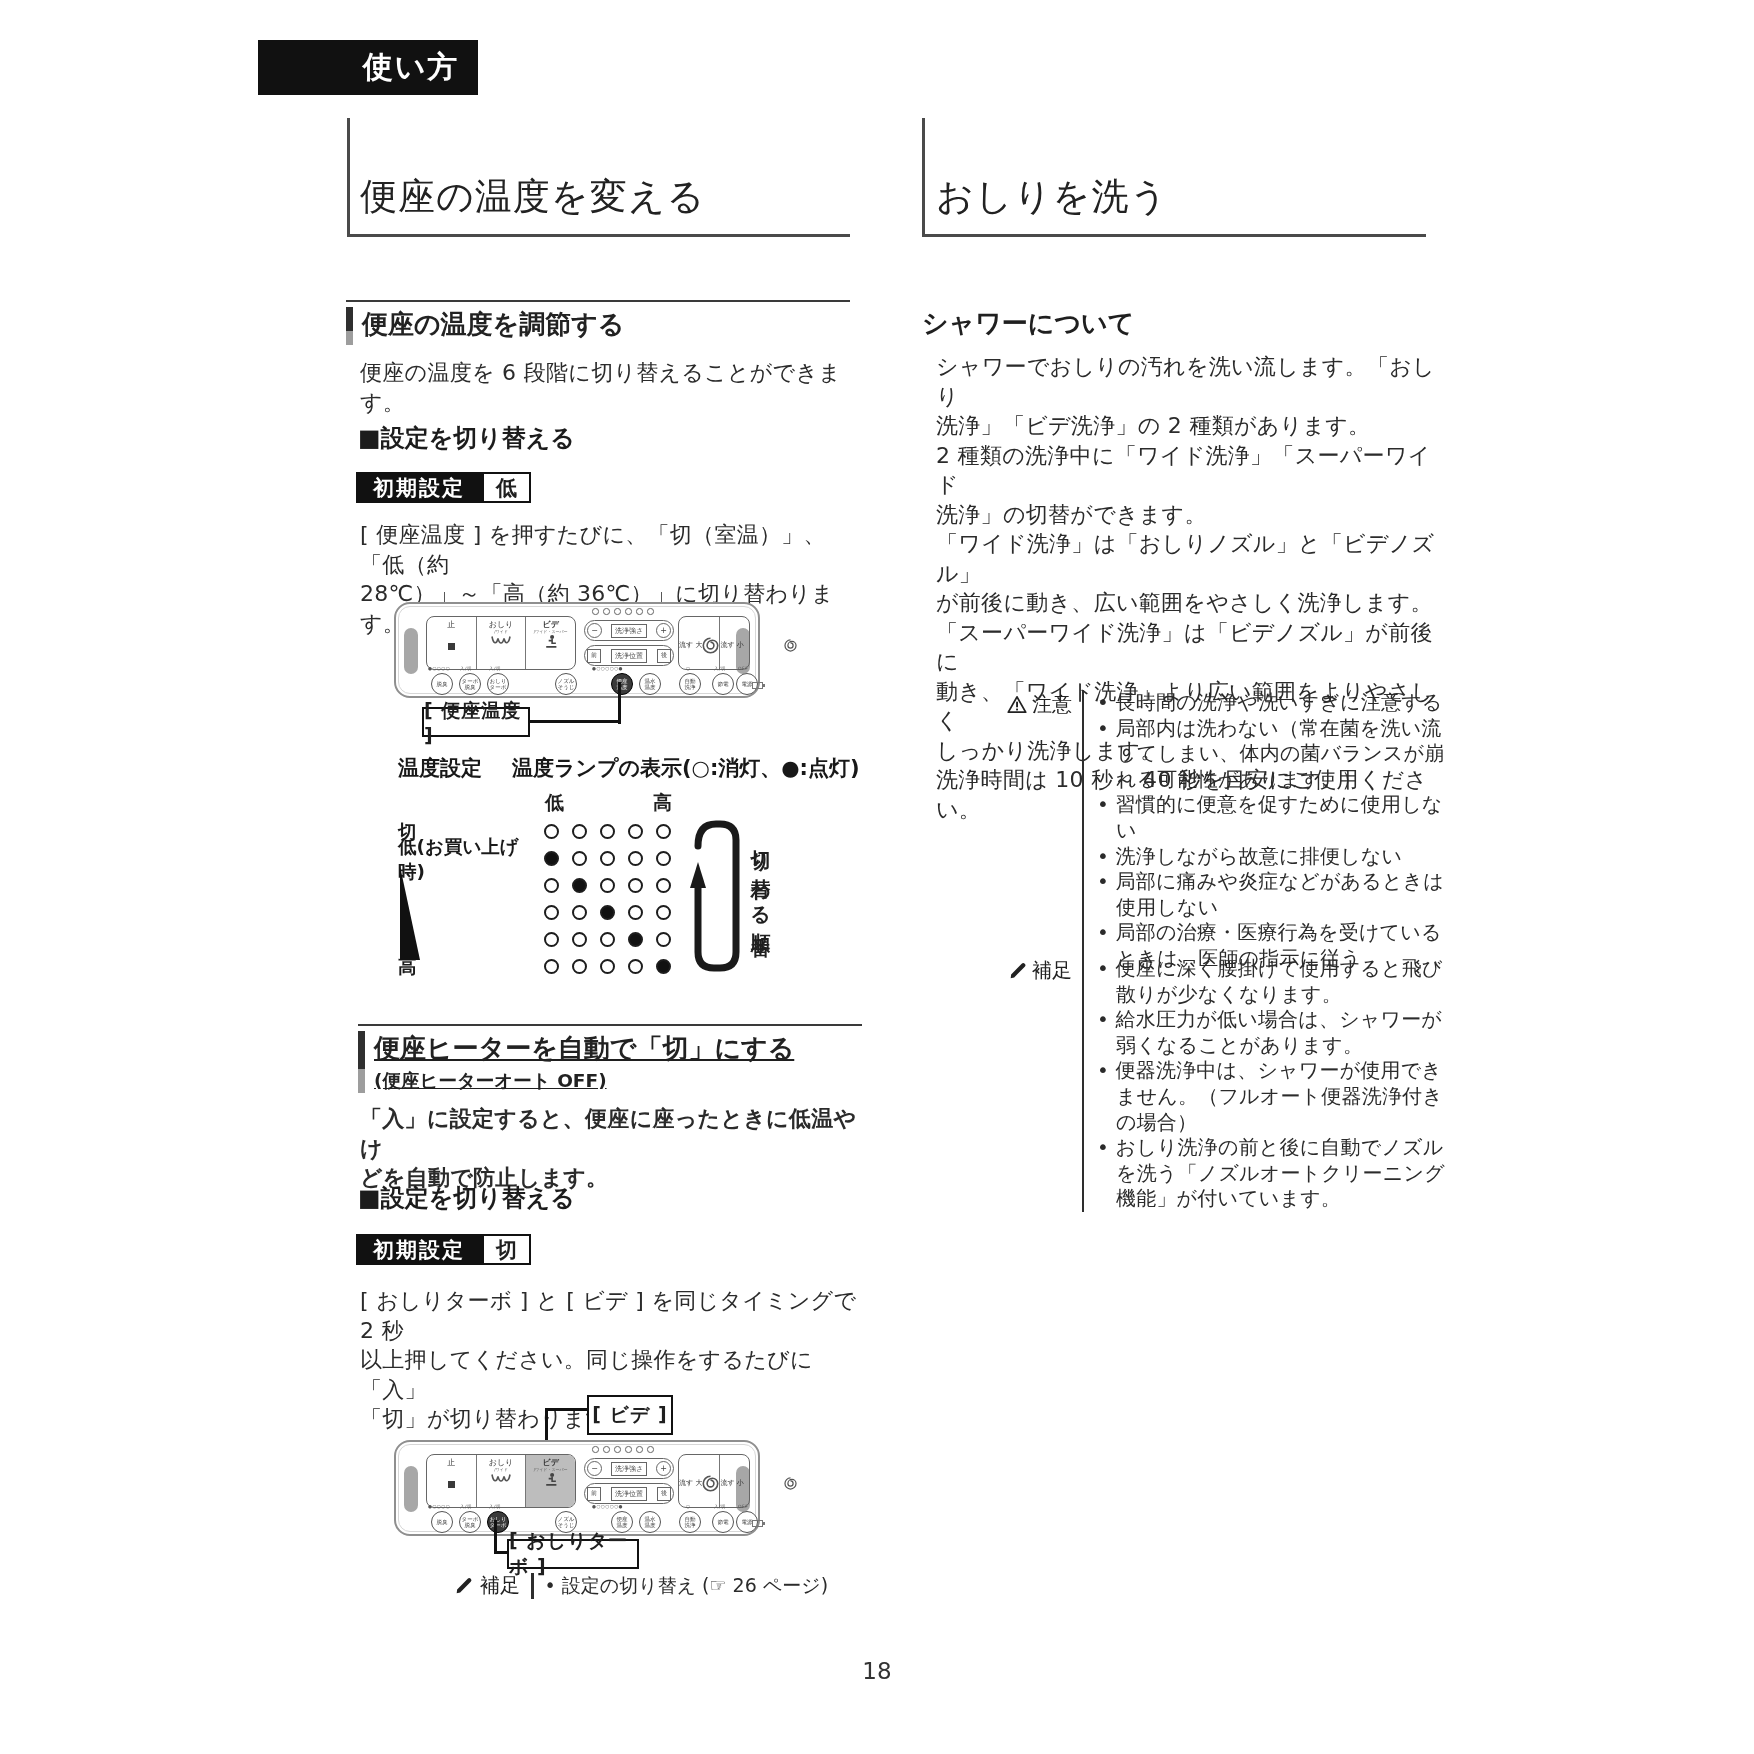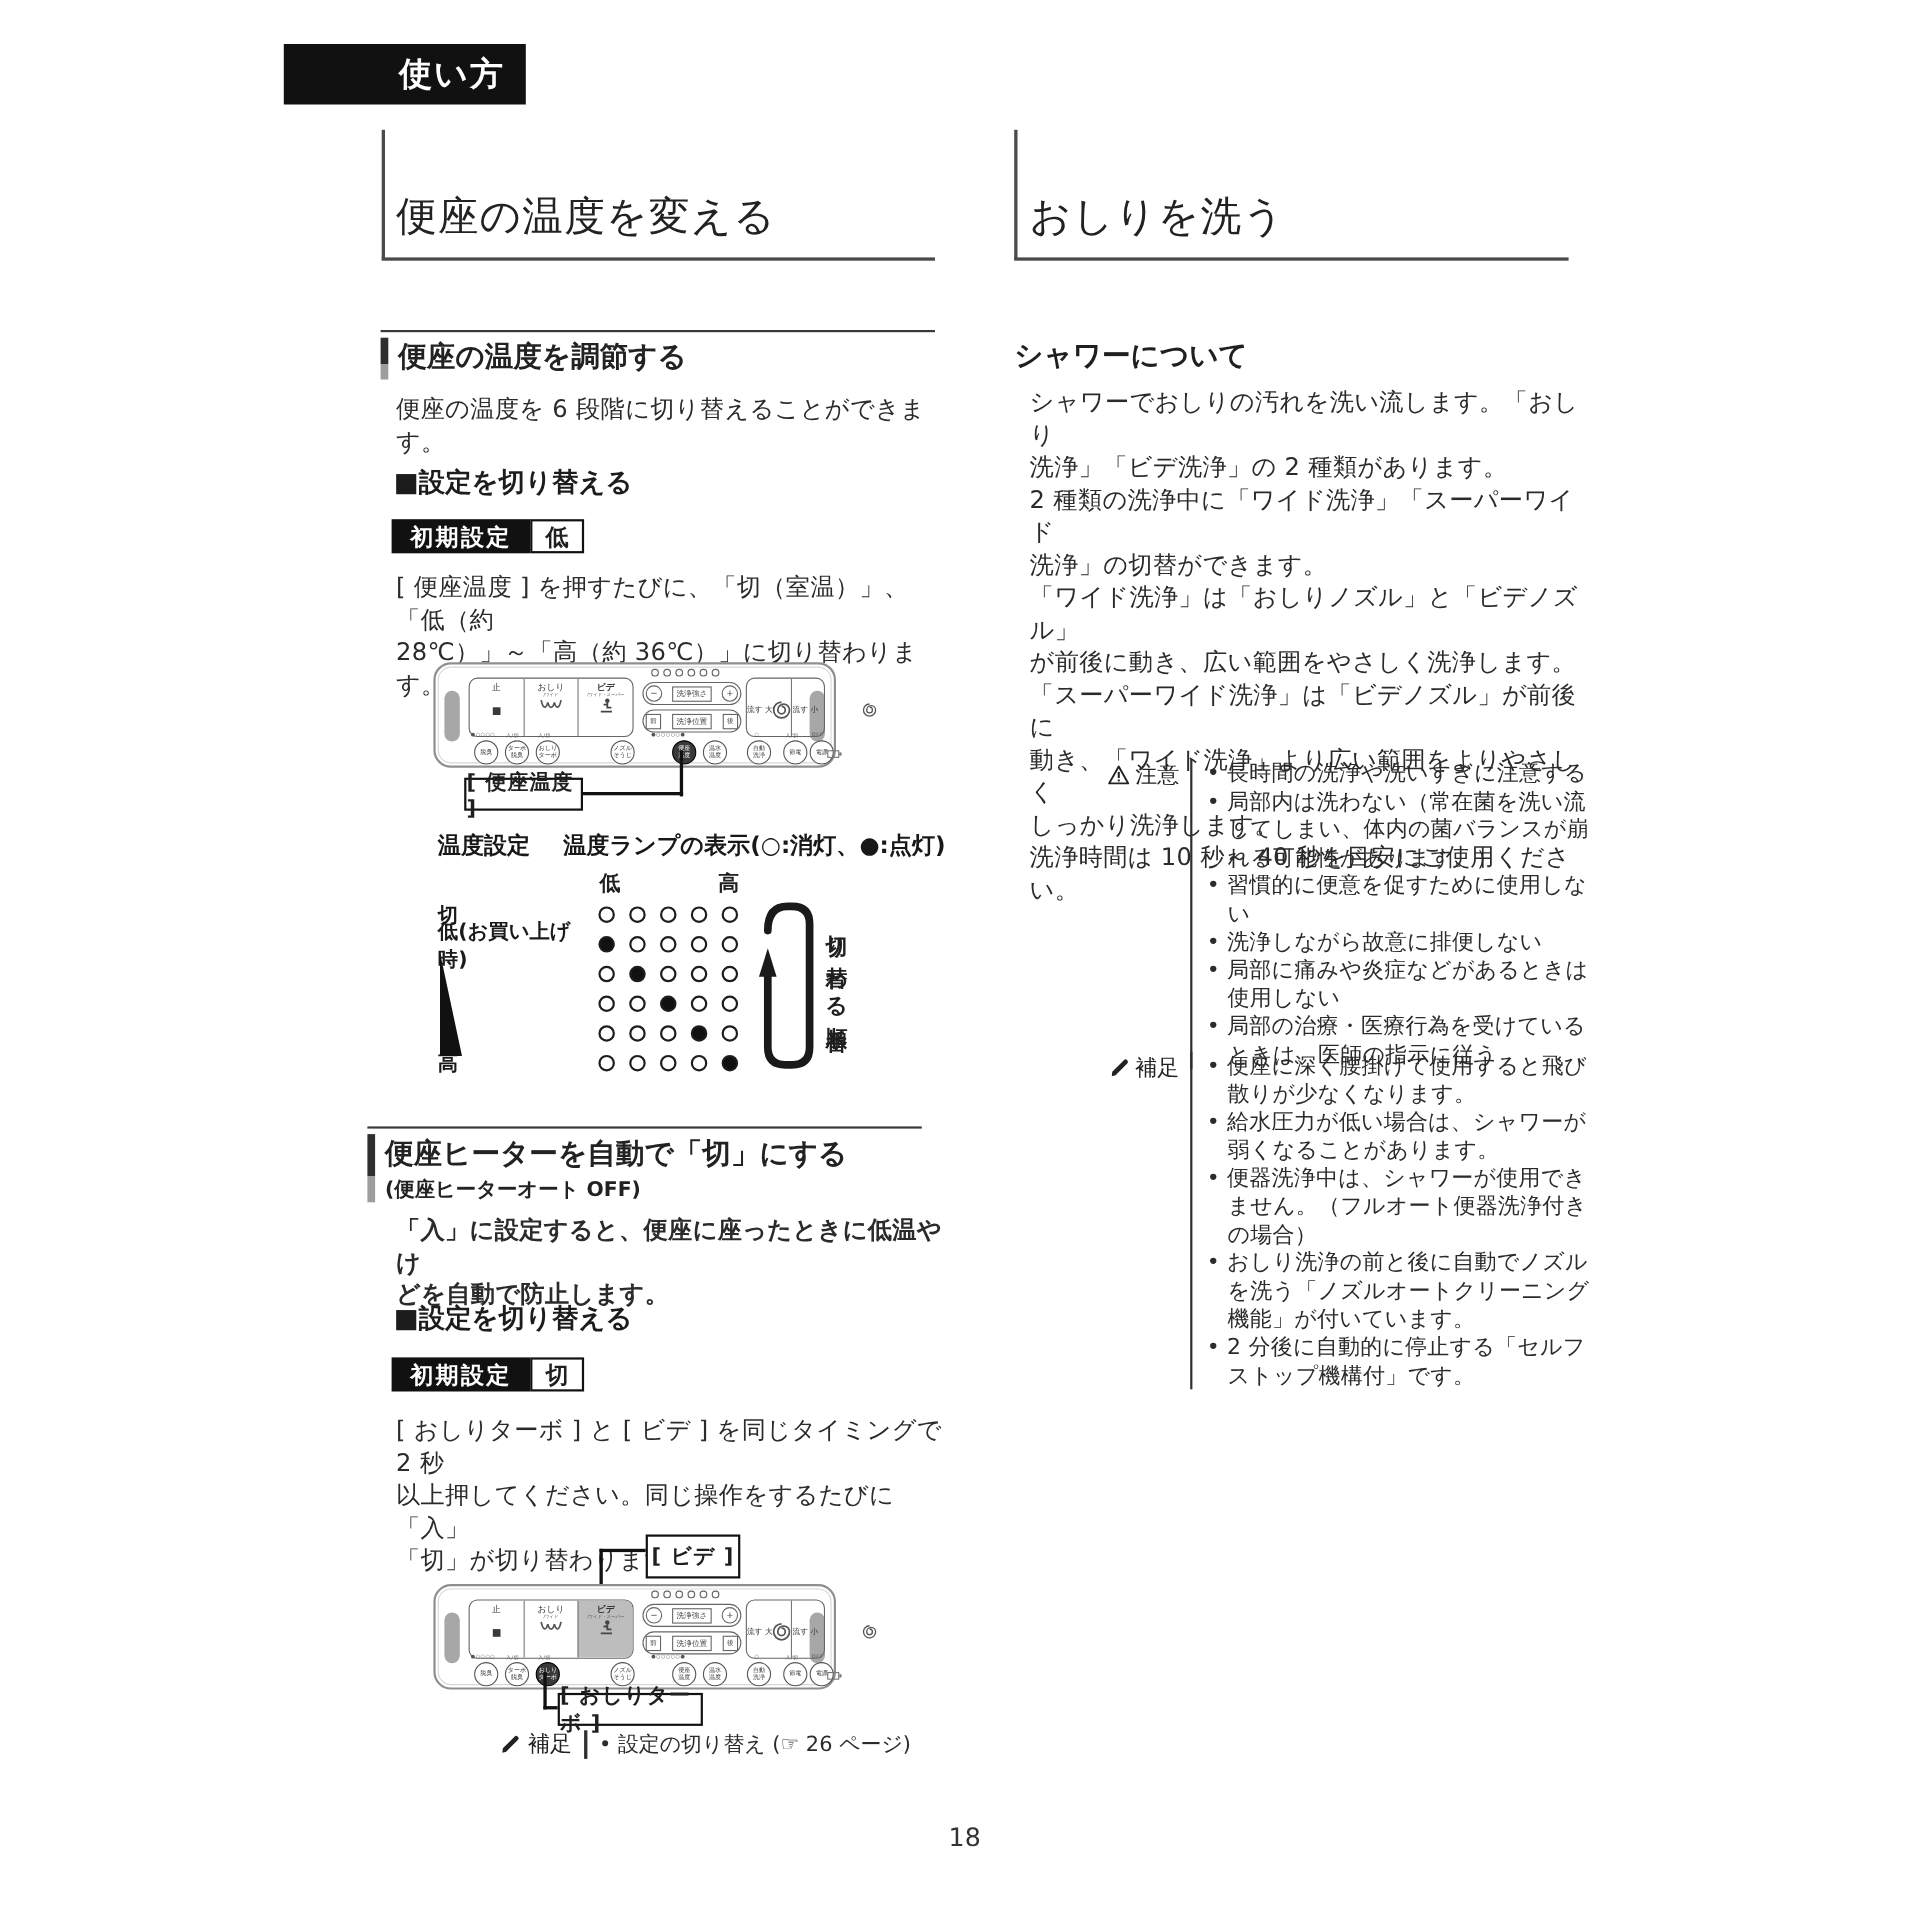--- a/index.html
+++ b/index.html
@@ -263,21 +263,21 @@
   </div>
 <svg class="abs" style="left:398px;top:864px;" width="24" height="98">
   <polygon points="2,2 2,96 22,96" fill="#111"></polygon>
 </svg>
 <svg class="abs" style="left:688px;top:814px;" width="60" height="162">
   <path d="M10 32 Q10 10 28 10 L32 10 Q48 10 48 26 L48 138 Q48 154 32 154 L26 154 Q10 154 10 138 L10 72" fill="none" stroke="#1a1a1a" stroke-width="7" stroke-linecap="round"></path>
   <polygon points="2,74 18,74 10,48" fill="#1a1a1a"></polygon>
 </svg>
 <div class="abs cycletext" style="left:748px;top:834px;">切り替わる順番</div>
 
-<div class="abs sechead" style="left:334px;top:1024px;width:504px;height:70px;">
+<div class="abs sechead" style="left:358px;top:1024px;width:504px;height:70px;text-decoration:underline;">
   <div class="hbar" style="height:62px;"></div>
   <h2>便座ヒーターを自動で「切」にする</h2>
   <div class="subh">(便座ヒーターオート OFF)</div>
 </div>
 <div class="abs para" style="left:360px;top:1104px;width:510px;font-weight:bold;">「入」に設定すると、便座に座ったときに低温やけ
 どを自動で防止します。</div>
 <div class="abs subhead" style="left:358px;top:1182px;">■設定を切り替える</div>
 <div class="abs badge" style="left:356px;top:1234px;">
   <div class="bk">初期設定</div>
   <div class="wv">切</div>
@@ -420,17 +420,16 @@
     <svg width="18" height="18" viewBox="0 0 16 16">
       <path d="M1.5 14.5 L4.6 13.7 L14 4.3 A1.9 1.9 0 0 0 11.3 1.6 L1.9 11 Z" fill="#222"></path>
     </svg>
     <span>補足</span>
   </div>
   <div class="nitems">
       <div class="note-item">• 便座に深く腰掛けて使用すると飛び散りが少なくなります。</div>
       <div class="note-item">• 給水圧力が低い場合は、シャワーが弱くなることがあります。</div>
       <div class="note-item">• 便器洗浄中は、シャワーが使用できません。（フルオート便器洗浄付きの場合）</div>
       <div class="note-item">• おしり洗浄の前と後に自動でノズルを洗う「ノズルオートクリーニング機能」が付いています。</div>
-      <div class="note-item">• 2 分後に自動的に停止する「セルフストップ機構付」です。</div>
     </div>
 </div>
 
 <div class="abs pagenum">18</div>
 
 </body></html>

